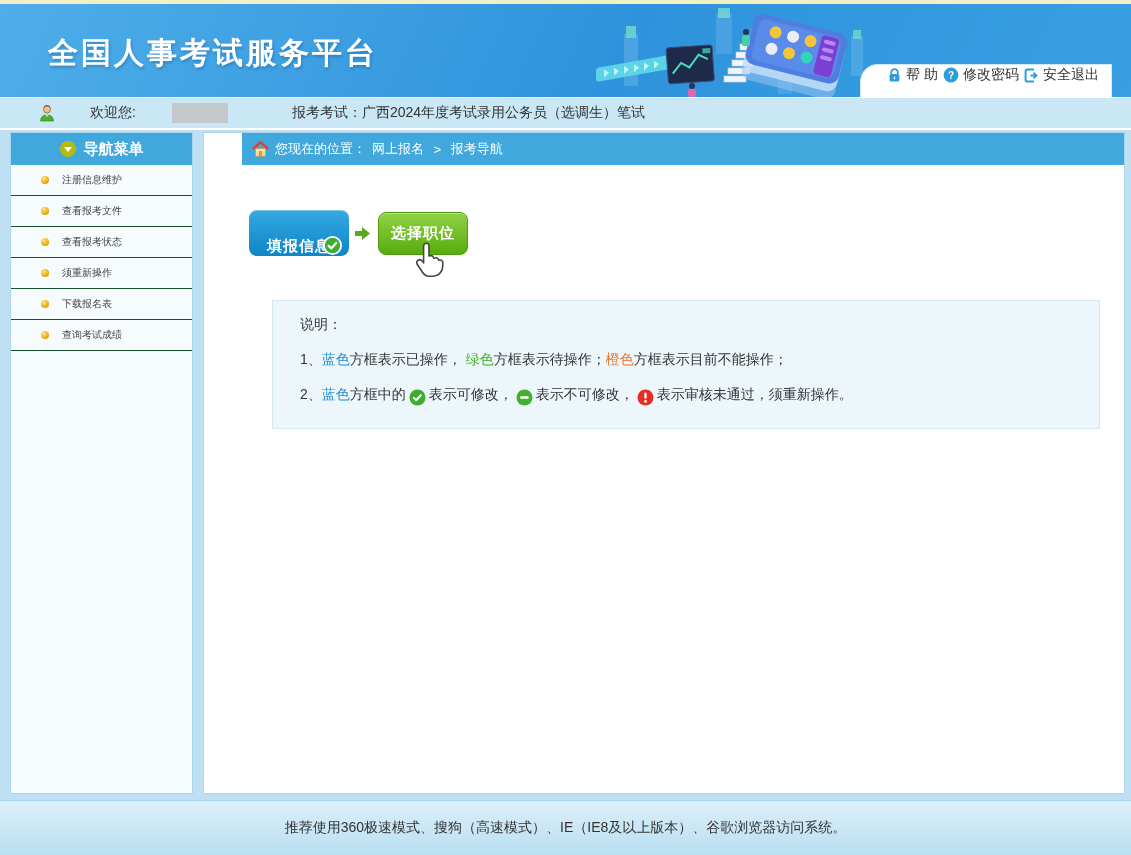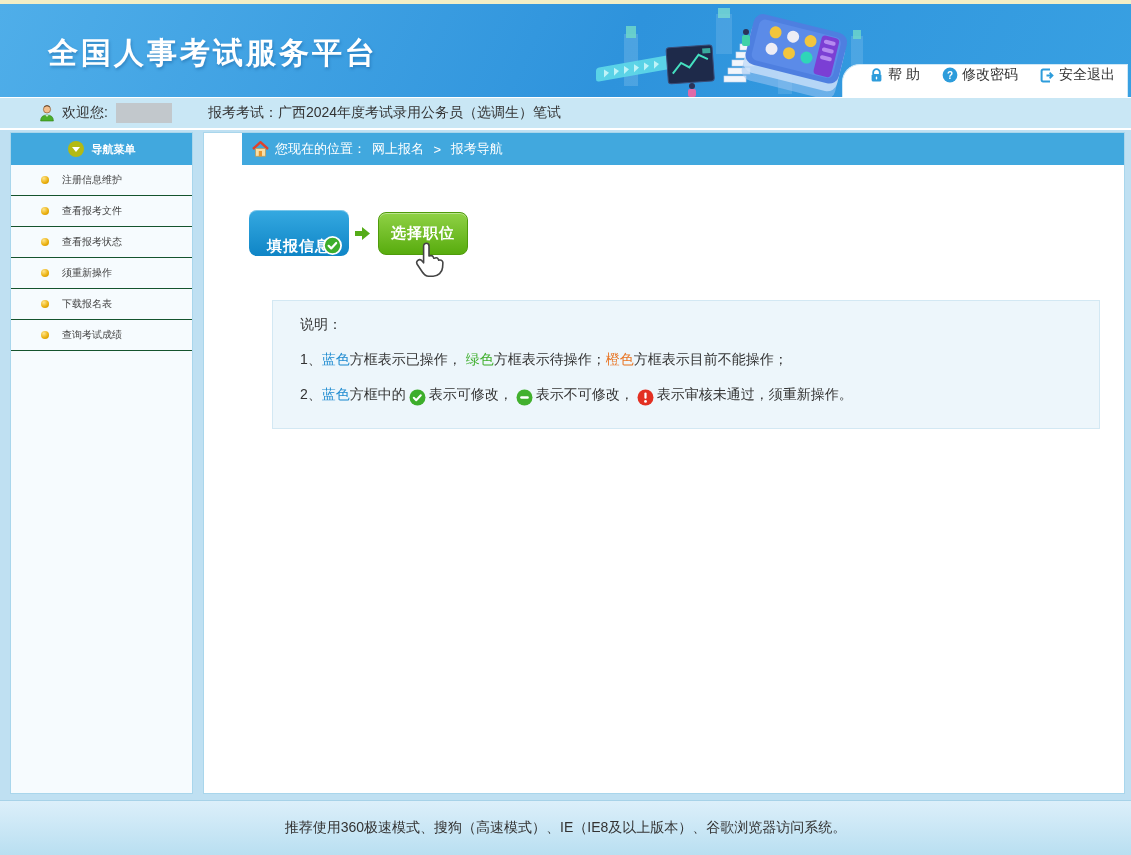--- a/index.html
+++ b/index.html
@@ -29,31 +29,31 @@
     font-size: 30px;
     font-weight: bold;
     color: #FFFFFF;
     letter-spacing: 3px;
     text-shadow: 1px 2px 3px rgba(10,70,130,0.35);
   }
   .header-illustration { position: absolute; right: 225px; top: 2px; }
 
   .header-links {
     position: absolute;
-    right: 3px;
+    right: 19px;
     bottom: 0;
     height: 33px;
     background: #FFFFFF;
     border: 1px solid #CFE8F6;
     border-bottom: none;
     border-top-left-radius: 18px;
     display: flex;
     align-items: center;
     padding: 0 12px 12px 26px;
-    gap: 22px;
+    gap: 5px;
   }
   .header-link {
     display: flex;
     align-items: center;
     gap: 4px;
     font-size: 14px;
     color: #333;
     cursor: pointer;
     white-space: nowrap;
   }
@@ -63,20 +63,21 @@
     height: 33px;
     background: #C9E7F5;
     border-top: 1px solid #FFFFFF;
     border-bottom: 2px solid #FFFFFF;
     display: flex;
     align-items: center;
     padding-left: 38px;
     font-size: 14px;
     color: #333;
     flex: none;
+    gap: 28px;
   }
   .welcome-bar .greeting { margin-left: 6px; }
   .redacted {
     width: 56px; height: 20px;
     background: #C2C8CC;
     margin: 0 36px 0 8px;
   }
 
   
   .content-row {
@@ -93,21 +94,21 @@
     flex: none;
     background: #F6FBFE;
     border: 1px solid #A9D6EC;
     display: flex;
     flex-direction: column;
   }
   .sidebar-header {
     height: 32px;
     background: #41A8DE;
     color: #FFF;
-    font-size: 11px;
+    font-size: 15px;
     font-weight: bold;
     display: flex;
     align-items: center;
     justify-content: center;
     gap: 8px;
     flex: none;
   }
   .nav-circle {
     width: 16px; height: 16px;
     border-radius: 50%;

